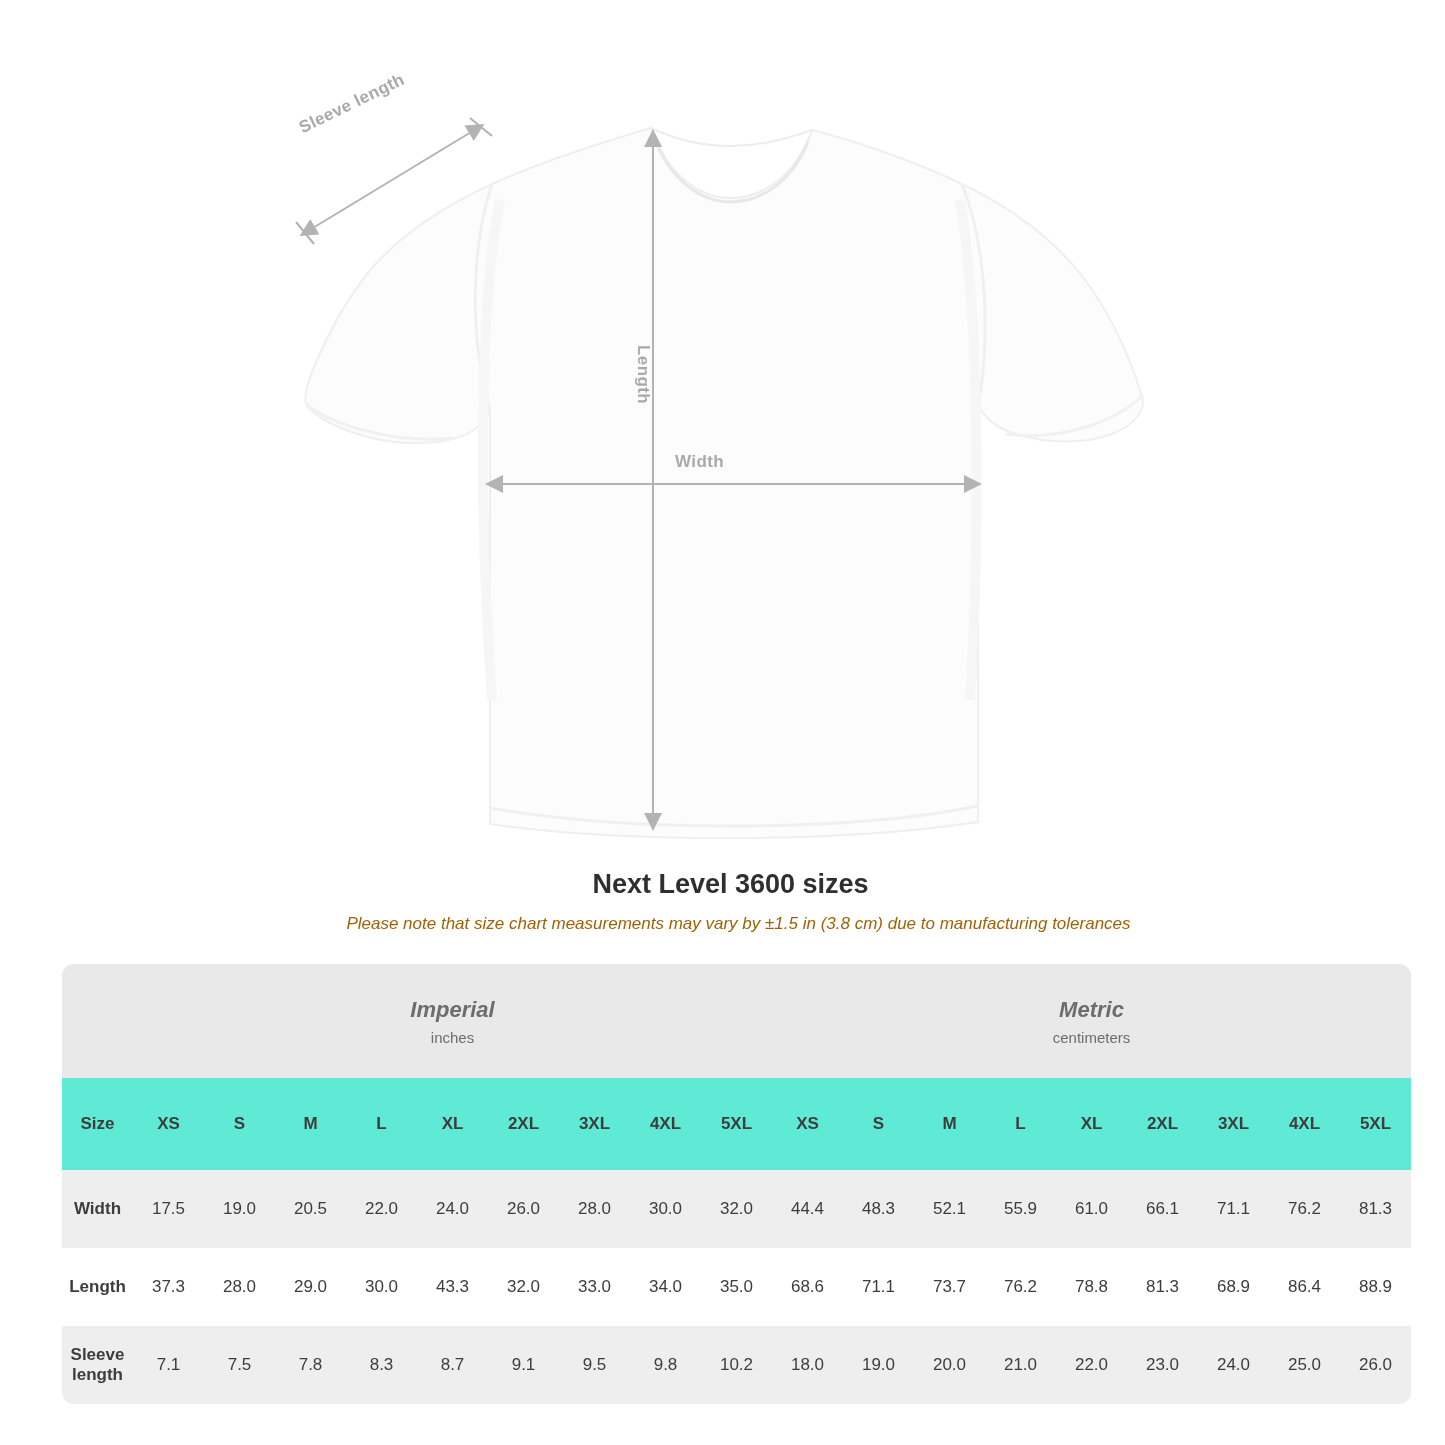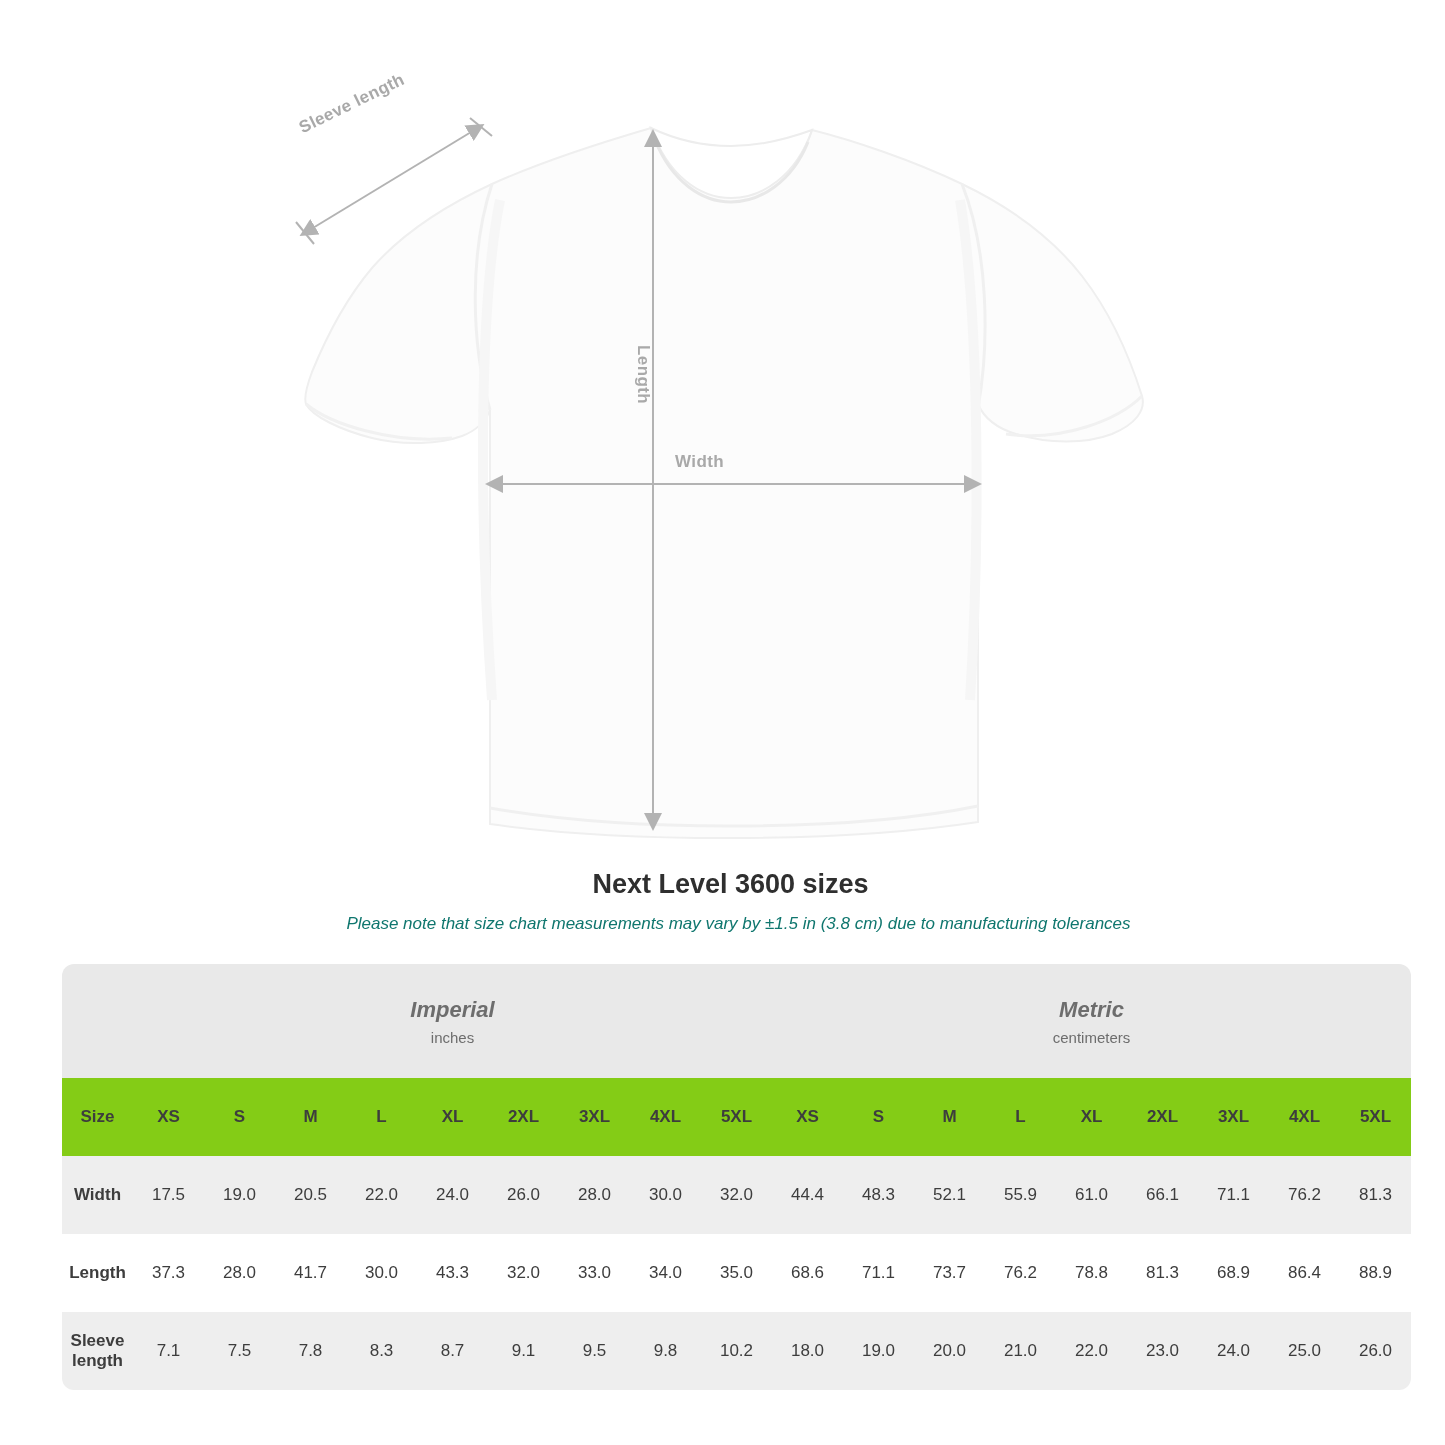--- a/index.html
+++ b/index.html
@@ -65,21 +65,21 @@
   }
   .title {
     font-size: 27px;
     font-weight: bold;
     color: #2f2f2f;
     margin: 0;
   }
   .subtitle {
     font-size: 17px;
     font-style: italic;
-    color: #0f766e;
+    color: #a16207;
     margin: 14px 0 0 16px;
   }
 
   
   .table-wrap {
     margin: 30px 48px 0 48px;
   }
   table.size-table {
     width: 1349px;
     border-collapse: collapse;
@@ -118,22 +118,22 @@
   .unit-sub {
     display: block;
     font-size: 15px;
     font-weight: normal;
     font-style: normal;
     color: #6d6d6d;
     margin-top: 6px;
   }
   
   .head-row th {
-    height: 78px;
-    background: #84cc16;
+    height: 92px;
+    background: #5eead4;
     font-size: 17px;
     font-weight: bold;
     color: #3d3d3d;
   }
   .head-row th.rowlabel {
     font-size: 17px;
   }
   
   tbody tr { height: 78px; }
   tbody tr.alt td { background: #eeeeee; }
@@ -275,21 +275,21 @@
           <td>61.0</td>
           <td>66.1</td>
           <td>71.1</td>
           <td>76.2</td>
           <td>81.3</td>
         </tr>
         <tr>
           <td class="rowlabel">Length</td>
           <td>37.3</td>
           <td>28.0</td>
-          <td>41.7</td>
+          <td>29.0</td>
           <td>30.0</td>
           <td>43.3</td>
           <td>32.0</td>
           <td>33.0</td>
           <td>34.0</td>
           <td>35.0</td>
           <td>68.6</td>
           <td>71.1</td>
           <td>73.7</td>
           <td>76.2</td>

